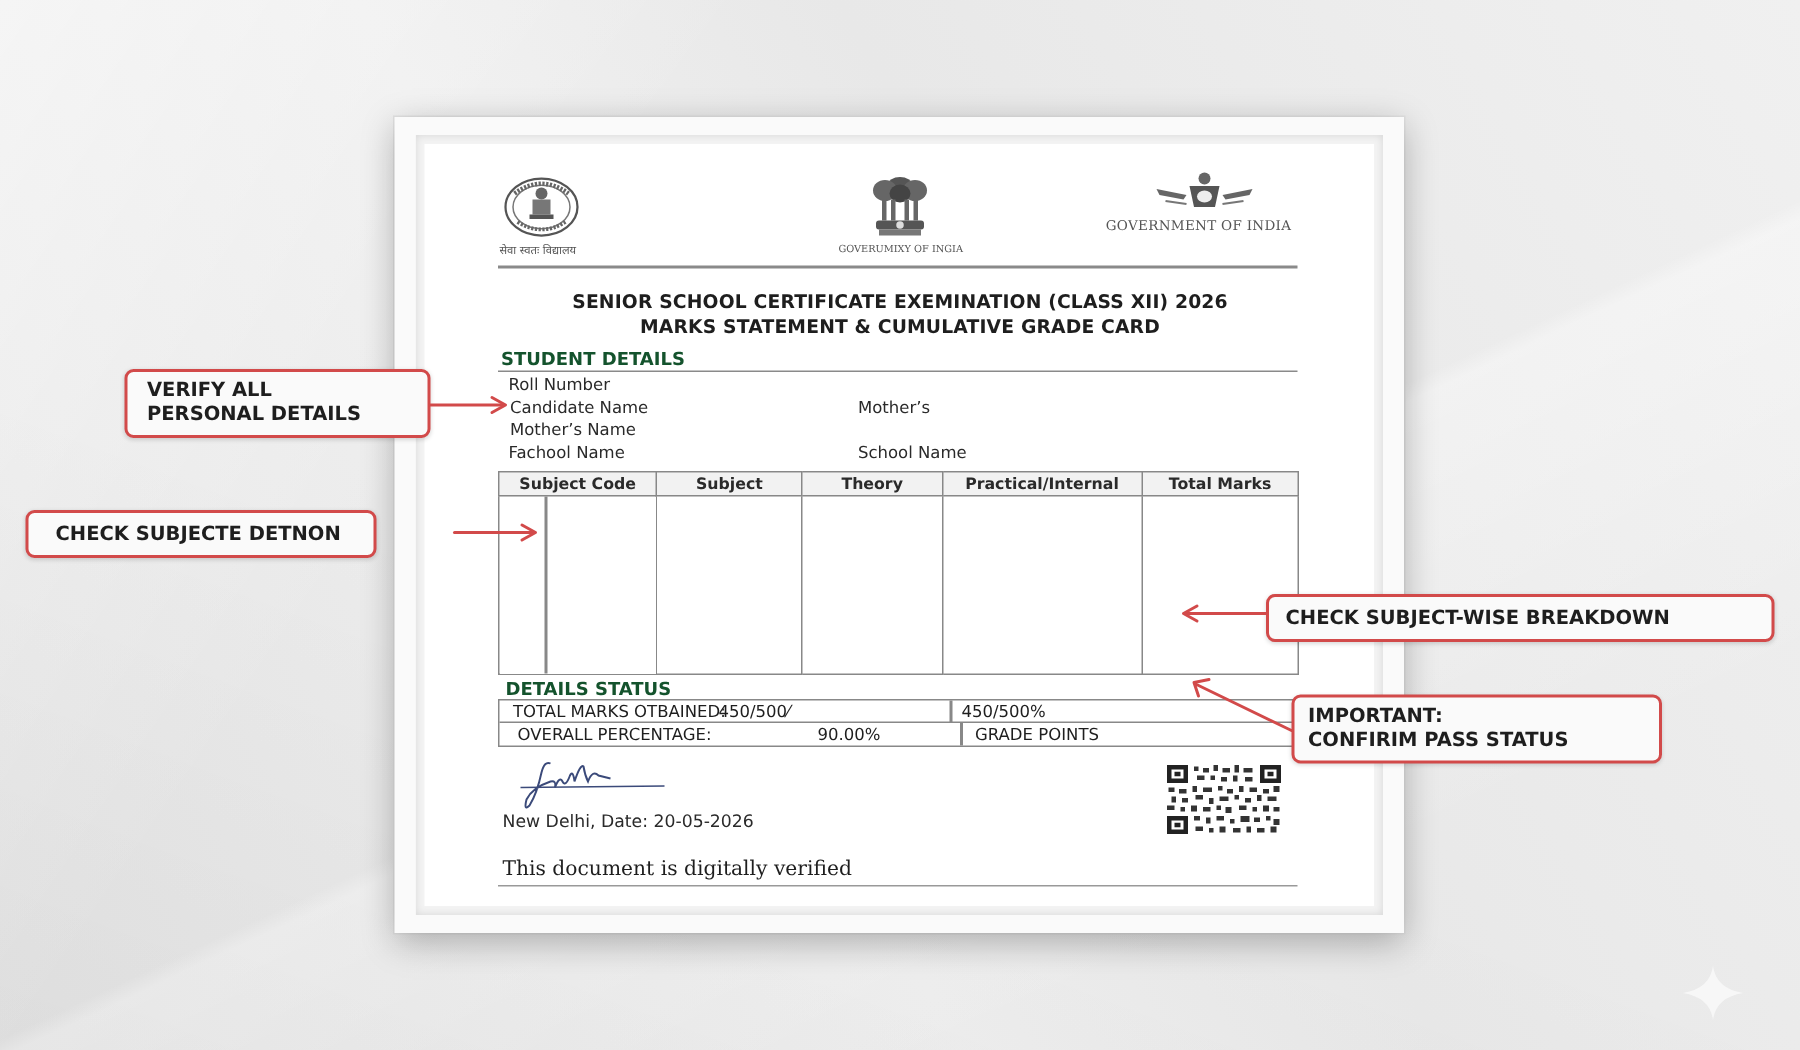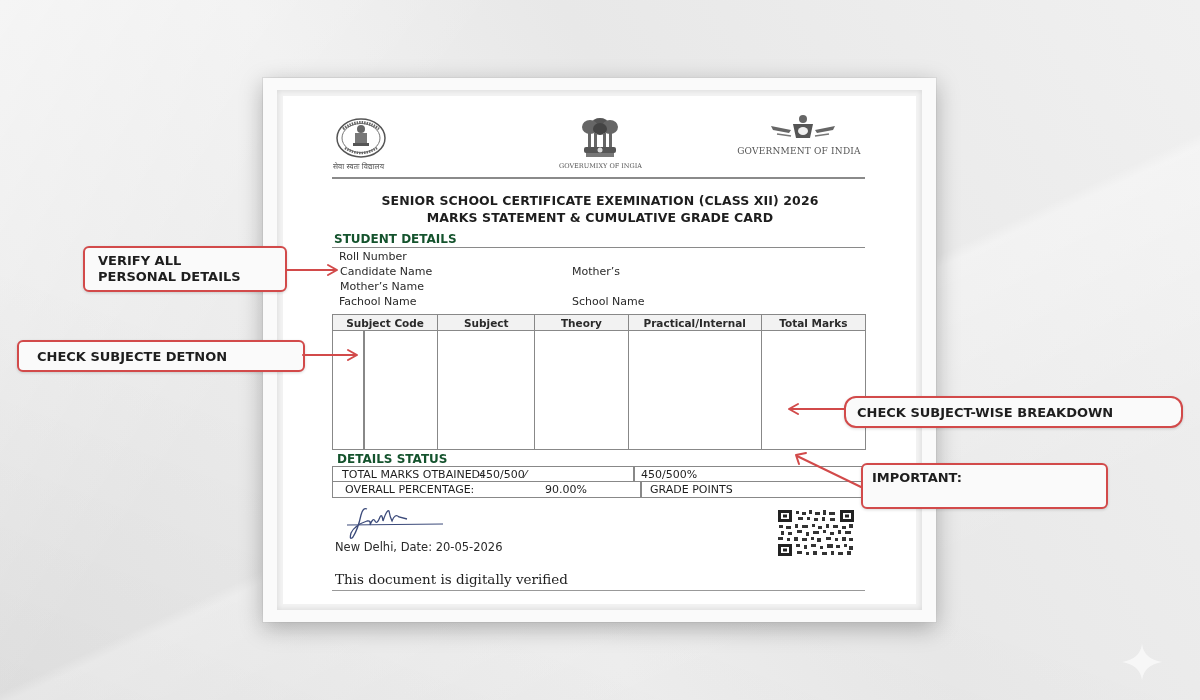--- a/index.html
+++ b/index.html
@@ -73,22 +73,22 @@
   .verified { left: 335px; top: 571px; font-family: "DejaVu Serif", serif; font-size: 13.5px; color: #1e1e1e; }
   .bottom-rule { left: 332px; top: 590px; width: 533px; height: 1px; background: #999; }
 
   .callout {
     position: absolute; background: #fafafa;
     border: 2px solid #d24a4a; border-radius: 6px;
     font-weight: bold; color: #1e1e1e; font-size: 13px; line-height: 16px;
     box-shadow: 0 1px 3px rgba(0,0,0,0.15);
   }
   .c1 { left: 83px; top: 246px; width: 204px; height: 46px; padding: 5px 0 16px 13px; }
-  .c2 { left: 17px; top: 340px; width: 288px; height: 32px; padding: 7px 0 0 18px; }
-  .c3 { left: 844px; top: 396px; width: 339px; height: 32px; padding: 7px 0 0 11px; border-radius: 12px; }
+  .c2 { left: 17px; top: 340px; width: 234px; height: 32px; padding: 7px 0 0 18px; }
+  .c3 { left: 844px; top: 396px; width: 339px; height: 32px; padding: 7px 0 0 11px; }
   .c4 { left: 861px; top: 463px; width: 247px; height: 46px; padding: 5px 0 1px 9px; }
 
   .arrows { position:absolute; left:0; top:0; width:1200px; height:700px; pointer-events:none; }
   .arrows * { pointer-events: auto; }
 
   .sparkle { left: 1122px; top: 644px; width: 40px; height: 36px; }
 </style>
 </head>
 <body>
 
@@ -283,20 +283,21 @@
   <div>PERSONAL DETAILS</div>
 </div>
 <div class="callout c2">
   <div>CHECK SUBJECTE DETNON</div>
 </div>
 <div class="callout c3">
   <div>CHECK SUBJECT-WISE BREAKDOWN</div>
 </div>
 <div class="callout c4">
   <div>IMPORTANT:</div>
+  <div>CONFIRIM PASS STATUS</div>
 </div>
 
 <svg class="arrows" width="1200" height="700" viewBox="0 0 1200 700">
   <g stroke="#d24a4a" stroke-width="2" fill="none" stroke-linecap="round" stroke-linejoin="round">
 
     <path d="M287 270 L336 270"></path>
     <path d="M328 265 L337 270 L328 275"></path>
 
     <path d="M303 355 L356 355"></path>
     <path d="M348 350 L357 355 L348 360"></path>

